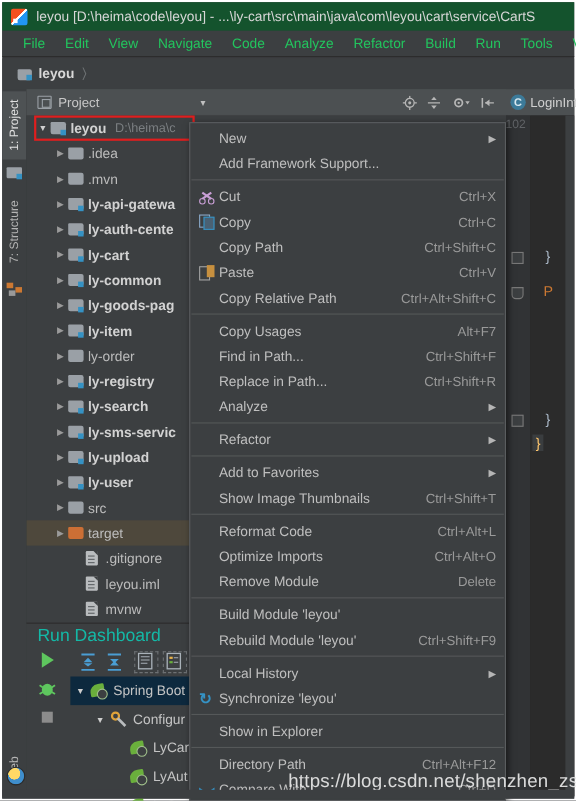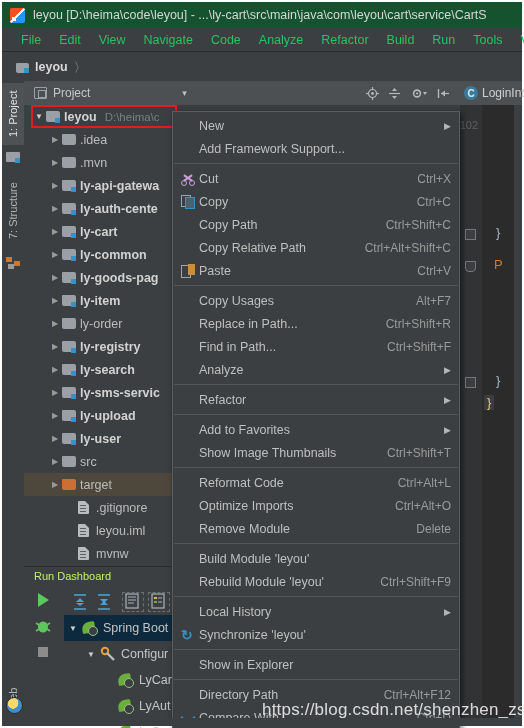--- a/index.html
+++ b/index.html
@@ -101,21 +101,21 @@
   .lnum{position:absolute;color:#606366;font-size:11px;right:4px;}
   .brace{position:absolute;color:#a9b7c6;font-size:13px;}
   .brace.y{color:#ffc66d;background:#3a3d3f;}
   .kw{position:absolute;color:#cc7832;font-size:13px;}
   .foldmark{position:absolute;width:9px;height:9px;border:1px solid #787878;background:#3c3f41;}
   .ed-right{position:absolute;right:0;top:24px;width:8px;height:619px;background:#3c3f41;}
 
   
   .rundash{position:absolute;left:24px;top:566px;width:436px;height:158px;background:#3c3f41;
     border-top:1px solid #2b2b2b;}
-  .rd-title{position:absolute;left:10px;top:3px;color:#bef264;font-size:11px;}
+  .rd-title{position:absolute;left:10px;top:3px;color:#14b8a6;font-size:16px;}
   .rd-toolcol{position:absolute;left:0;top:22px;width:40px;height:136px;}
   .rd-btn{position:absolute;left:10px;width:18px;height:18px;}
   .rd-topbar{position:absolute;left:40px;top:22px;width:396px;height:26px;
     display:flex;align-items:center;gap:4px;padding-left:6px;box-sizing:border-box;}
   .rd-t{width:20px;height:18px;position:relative;}
   .rd-list{position:absolute;left:40px;top:48px;width:396px;height:110px;}
   .rd-row{position:absolute;left:0;width:396px;height:26px;display:flex;align-items:center;white-space:nowrap;}
   .rd-row.sel{background:#0d293e;}
   .rd-arrow{width:18px;flex:0 0 18px;text-align:center;color:#cfcfcf;font-size:8px;}
   .leaf{width:16px;height:16px;position:relative;flex:0 0 16px;margin-right:5px;}
@@ -478,21 +478,21 @@
   </div>
 
   <div class="redbox" style="left:31px;top:105px;width:146px;height:23px;"></div>
 
   <div class="editor">
     <div class="ed-tabbar">
       <div class="ed-c">C</div>
       <div class="ed-tabname">LoginInterceptor</div>
     </div>
     <div class="ed-gutter">
-      <div class="lnum" style="top:14px;">102</div>
+      <div class="lnum" style="top:2px;">102</div>
       <div class="foldmark" style="left:5px;top:124px;"></div>
       <div class="foldmark" style="left:5px;top:156px;border-radius:0 0 4px 4px;"></div>
       <div class="foldmark" style="left:5px;top:272px;"></div>
     </div>
     <div class="ed-body">
       <div class="brace" style="left:14px;top:120px;">}</div>
       <div class="kw" style="left:12px;top:152px;">P</div>
       <div class="brace" style="left:14px;top:268px;">}</div>
       <div class="brace y" style="left:2px;top:290px;padding:0 3px;">}</div>
     </div>
@@ -632,49 +632,49 @@
         </div>
         <span class="cm-label">Copy</span>
         <span class="cm-acc">Ctrl+C</span>
       </div>
       <div class="cm-item">
         <div class="cm-ico"></div>
         <span class="cm-label">Copy Path</span>
         <span class="cm-acc">Ctrl+Shift+C</span>
       </div>
       <div class="cm-item">
-        <div class="cm-ico"></div>
-        <span class="cm-label">Copy Relative Path</span>
-        <span class="cm-acc">Ctrl+Alt+Shift+C</span>
-      </div>
-      <div class="cm-item">
         <div class="cm-ico">
           <span class="i-paste">
             <u></u>
             <s></s>
           </span>
         </div>
         <span class="cm-label">Paste</span>
         <span class="cm-acc">Ctrl+V</span>
       </div>
+      <div class="cm-item">
+        <div class="cm-ico"></div>
+        <span class="cm-label">Copy Relative Path</span>
+        <span class="cm-acc">Ctrl+Alt+Shift+C</span>
+      </div>
       <div class="cm-sep"></div>
       <div class="cm-item">
         <div class="cm-ico"></div>
         <span class="cm-label">Copy Usages</span>
         <span class="cm-acc">Alt+F7</span>
       </div>
       <div class="cm-item">
         <div class="cm-ico"></div>
+        <span class="cm-label">Find in Path...</span>
+        <span class="cm-acc">Ctrl+Shift+F</span>
+      </div>
+      <div class="cm-item">
+        <div class="cm-ico"></div>
         <span class="cm-label">Replace in Path...</span>
         <span class="cm-acc">Ctrl+Shift+R</span>
-      </div>
-      <div class="cm-item">
-        <div class="cm-ico"></div>
-        <span class="cm-label">Find in Path...</span>
-        <span class="cm-acc">Ctrl+Shift+F</span>
       </div>
       <div class="cm-item">
         <div class="cm-ico"></div>
         <span class="cm-label">Analyze</span>
         <span class="cm-sub">▶</span>
       </div>
       <div class="cm-sep"></div>
       <div class="cm-item">
         <div class="cm-ico"></div>
         <span class="cm-label">Refactor</span>

